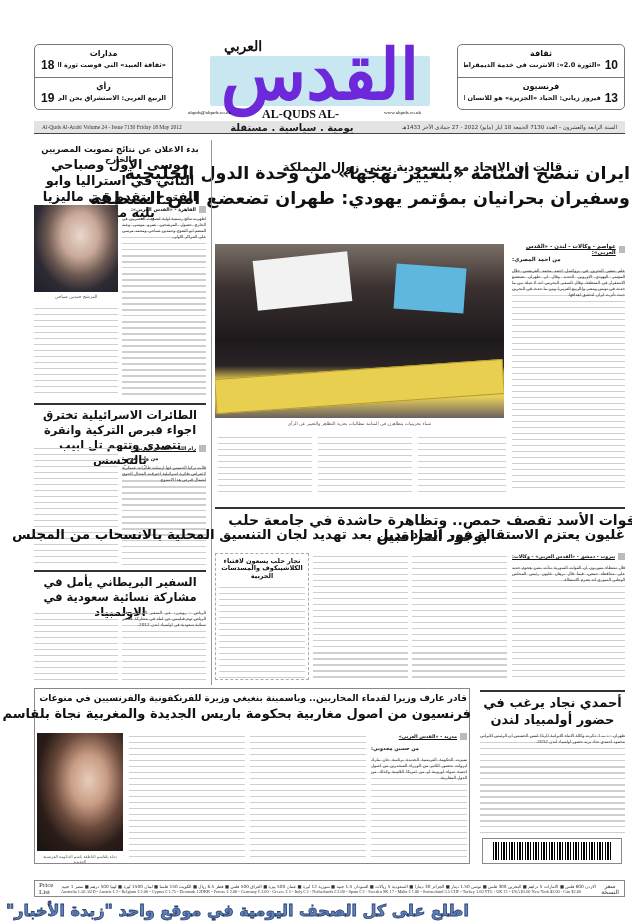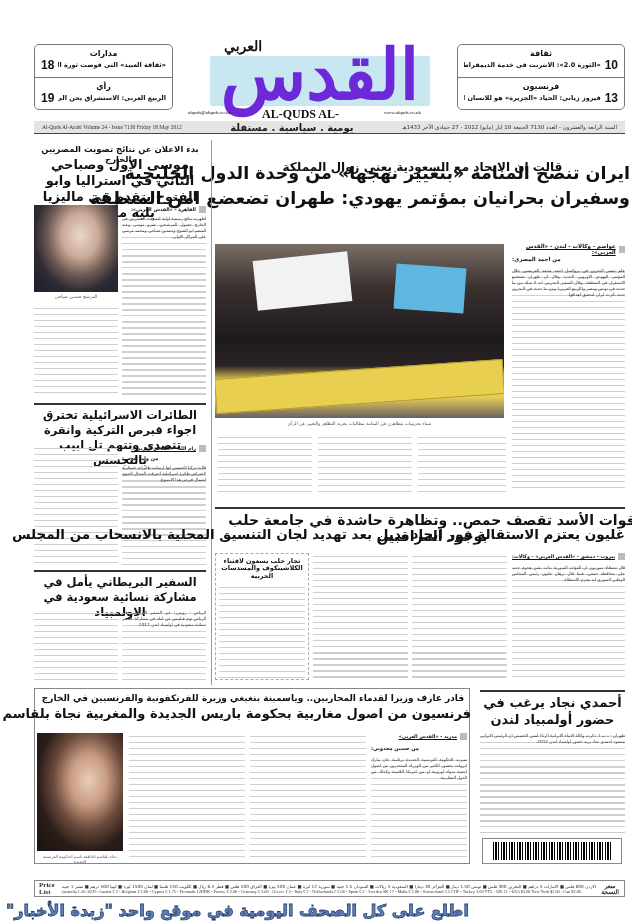--- a/index.html
+++ b/index.html
@@ -25,21 +25,21 @@
 .byline .sq{width:7px;height:7px;background:#bbb;display:inline-block}
 .rule{background:#333;height:1.5px}
 .vrule{background:#999;width:1px}
 .photo-protest{background:linear-gradient(180deg,#7a6f66 0%,#3a3030 25%,#1e1a1c 55%,#2a2326 70%,#d9c455 78%,#e6cf5a 88%,#6a6060 100%)}
 .sign1{background:#f2f2f2;transform:rotate(-6deg)}
 .sign2{background:#5fb6df;transform:rotate(4deg)}
 .portrait{background:radial-gradient(ellipse at 55% 35%,#e8d8cc 0%,#c9a898 28%,#6d5a52 50%,#2d2a33 70%,#1d1f2b 100%)}
 .portrait2{background:radial-gradient(ellipse at 60% 40%,#e7cdbb 0%,#c99c84 25%,#6b4a3c 48%,#2a1c18 70%,#1a1412 100%)}
 .caption{font-size:4.5px;color:#555;text-align:center;direction:rtl}
 .price{border:1px solid #888;font-size:4.3px;color:#333;display:flex;align-items:center}
-.price .lbl{font-family:"Liberation Serif",serif;font-weight:bold;font-size:7px;padding:0 4px;line-height:1}
+.price .lbl{font-family:"Liberation Serif",serif;font-weight:normal;font-size:7px;padding:0 4px;line-height:1}
 .promo{background:#fff;display:flex;align-items:center;justify-content:space-between;padding:0 6px}
 .promo .url{font-family:"DejaVu Sans Mono",monospace;font-weight:bold;font-size:22px;color:#c86a6a;-webkit-text-stroke:1px #5a2a2a;letter-spacing:-1px}
 .promo .ar{font-weight:bold;font-size:16px;color:#5d83c4;-webkit-text-stroke:0.8px #2b3f66;direction:rtl}
 .barcode{background:repeating-linear-gradient(90deg,#000 0 1px,#fff 1px 2px,#000 2px 4px,#fff 4px 5px,#000 5px 6px,#fff 6px 8px)}
 </style>
 </head>
 <body>
 
 <div class="abs box" style="left:457px;top:44px;width:168px;height:66px">
   <div class="teaser">
@@ -156,21 +156,21 @@
 </div>
 <div class="abs body-txt" style="left:512px;top:565px;width:113px;height:115px;background:repeating-linear-gradient(180deg,transparent 0 3px,#cfcfcf 3px 4.5px,transparent 4.5px 6px)">قال نشطاء سوريون ان القوات السورية بدأت بشن هجوم جديد على محافظة حمص، فيما قال برهان غليون رئيس المجلس الوطني السوري انه يعتزم الاستقالة.</div>
 <div class="abs body-txt" style="left:412px;top:553px;width:95px;height:127px;background:repeating-linear-gradient(180deg,transparent 0 3px,#cfcfcf 3px 4.5px,transparent 4.5px 6px)"></div>
 <div class="abs body-txt" style="left:313px;top:553px;width:95px;height:127px;background:repeating-linear-gradient(180deg,transparent 0 3px,#cfcfcf 3px 4.5px,transparent 4.5px 6px)"></div>
 <div class="abs" style="left:215px;top:553px;width:94px;height:127px;border:1px dashed #aaa">
   <div class="headline" style="font-size:6.5px;margin:4px 3px">تجار حلب يسعون لاقتناء الكلاشينكوف والمسدسات الحربية</div>
   <div class="body-txt" style="margin:4px 3px;height:96px;background:repeating-linear-gradient(180deg,transparent 0 3px,#cfcfcf 3px 4.5px,transparent 4.5px 6px)"></div>
 </div>
 
 <div class="abs" style="left:34px;top:688px;width:436px;height:176px;border:1px solid #888">
-  <div class="abs kicker" style="left:0;top:4px;width:436px;font-size:9px">قادر عارف وزيرا لقدماء المحاربين.. وياسمينة بنغيغي وزيرة للفرنكفونية والفرنسيين في الخارج</div>
+  <div class="abs kicker" style="left:0;top:4px;width:436px;font-size:9px">قادر عارف وزيرا لقدماء المحاربين.. وياسمينة بنغيغي وزيرة للفرنكفونية والفرنسيين في منوعات</div>
   <div class="abs headline" style="left:0;top:18px;width:436px;font-size:13px;white-space:nowrap">فرنسيون من اصول مغاربية بحكومة باريس الجديدة والمغربية نجاة بلقاسم ناطقة باسمها</div>
   <div class="abs portrait2" style="left:2px;top:44px;width:86px;height:118px"></div>
   <div class="abs caption" style="left:2px;top:165px;width:86px;font-size:4px">نجاة بلقاسم الناطقة باسم الحكومة الفرنسية الجديدة</div>
   <div class="abs byline" style="left:336px;top:44px;width:96px">
     <span class="sq"></span>
     <span style="font-size:4.8px;text-decoration:underline">مدريد - «القدس العربي»</span>
   </div>
   <div class="abs byline" style="left:336px;top:56px;width:96px;font-size:5px;justify-content:flex-end">من حسين مجدوبي:</div>
   <div class="abs body-txt" style="left:336px;top:68px;width:96px;height:104px;background:repeating-linear-gradient(180deg,transparent 0 3px,#cfcfcf 3px 4.5px,transparent 4.5px 6px)">تميزت الحكومة الفرنسية الجديدة برئاسة جان مارك ايرولت بحضور الكثير من الوزراء المنحدرين من اصول اجنبية سواء اوروبية او من امريكا اللاتينية وكذلك من الدول المغاربية.</div>
   <div class="abs body-txt" style="left:215px;top:44px;width:116px;height:128px;background:repeating-linear-gradient(180deg,transparent 0 3px,#cfcfcf 3px 4.5px,transparent 4.5px 6px)"></div>

